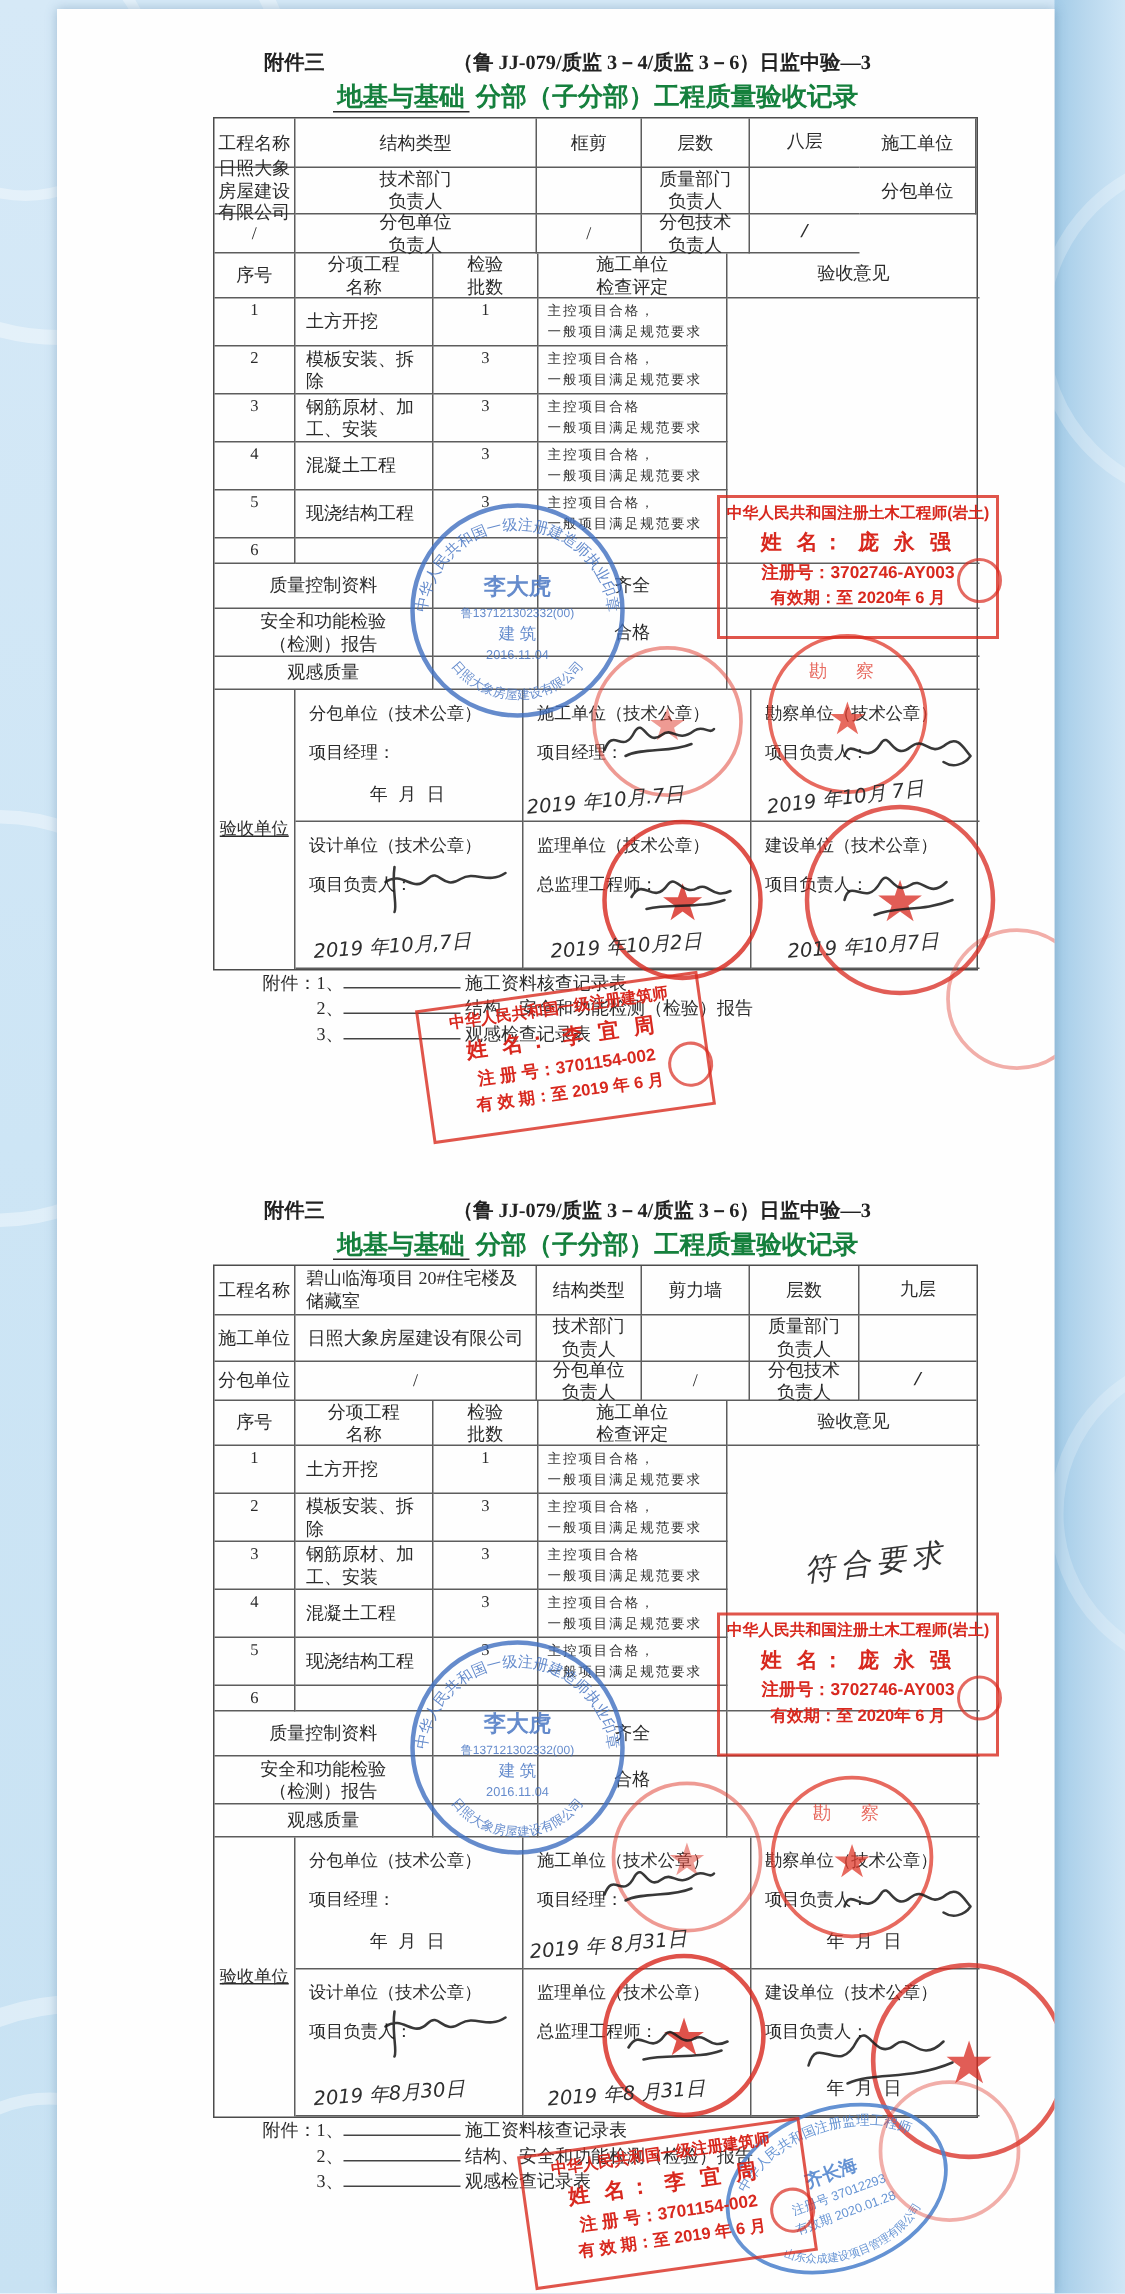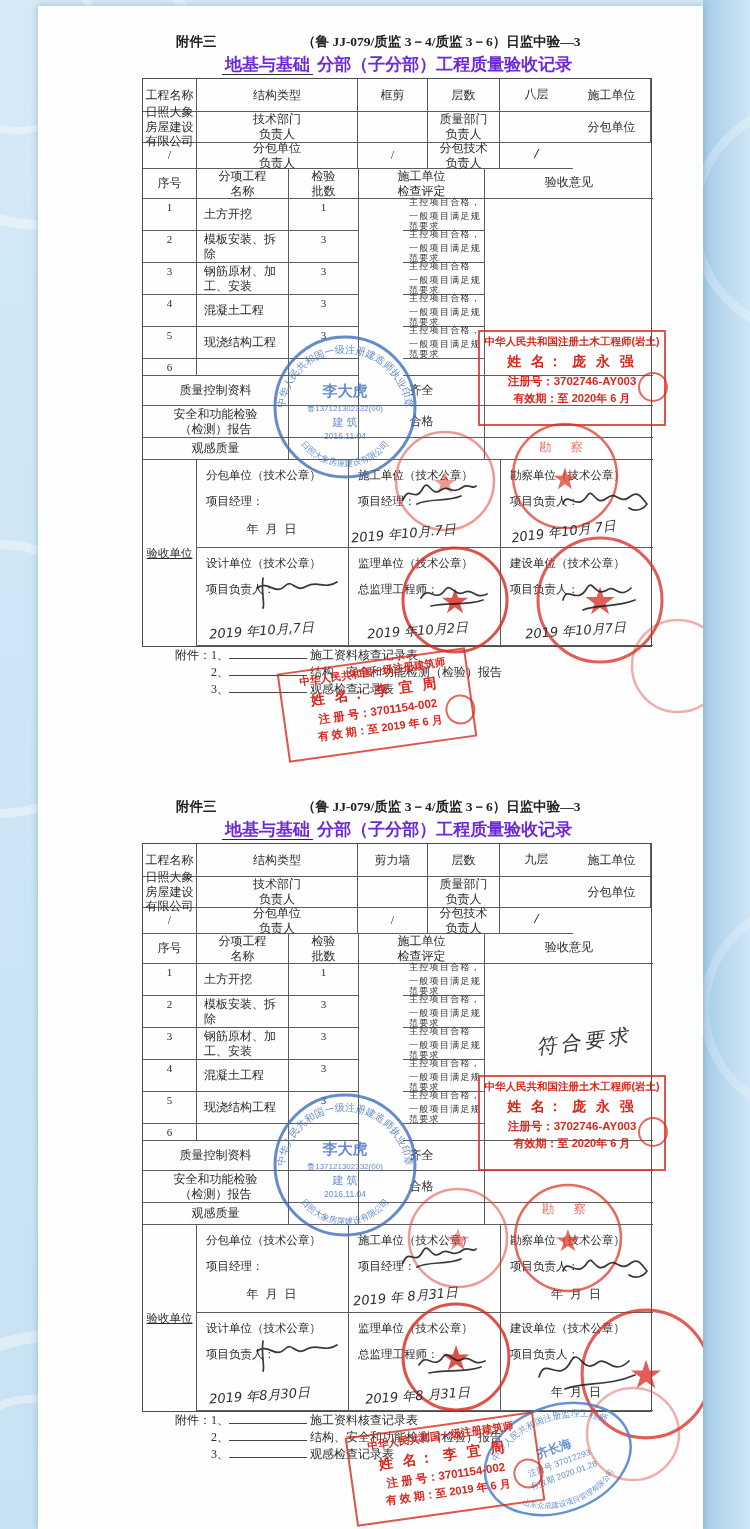--- a/index.html
+++ b/index.html
@@ -7,32 +7,32 @@
     width:750px;height:1529px;position:relative;overflow:hidden;
     background:linear-gradient(180deg,#d6e9f7 0%,#cde5f5 50%,#c8e2f3 100%);
     font-family:"Liberation Serif","DejaVu Serif",serif;color:#2b2b2b;
   }
   .bg-ring{position:absolute;border-radius:50%;border:10px solid rgba(255,255,255,.38);pointer-events:none;}
   .right-band{position:absolute;top:0;left:703px;width:47px;height:1529px;
     background:linear-gradient(90deg,#a3cce8 0%,#b9d8ee 45%,#cfe6f6 100%);}
   .paper{position:absolute;left:38px;top:6px;width:665px;height:1523px;background:#fefefe;
     box-shadow:0 0 7px rgba(90,130,165,.45);overflow:hidden;}
   .hdrline{position:absolute;font-size:13.5px;color:#222;white-space:nowrap;font-weight:bold;}
-  .ftitle{position:absolute;left:104px;width:510px;text-align:center;font-size:17px;font-weight:bold;color:#6d28d9;white-space:nowrap;}
+  .ftitle{position:absolute;left:104px;width:510px;text-align:center;font-size:17px;font-weight:bold;color:#15803d;white-space:nowrap;}
   .uline{border-bottom:1.5px solid #2a2a2a;padding:0 3px;}
   .tbl{position:absolute;left:104px;width:510px;border:1px solid #4c4c4c;box-sizing:border-box;}
   .g{display:grid;}
   .cell{border-right:1px solid #5d5d5d;border-bottom:1px solid #5d5d5d;display:flex;align-items:center;
     justify-content:center;text-align:center;font-size:12px;line-height:1.22;padding:1px 2px;box-sizing:border-box;
     flex-direction:column;color:#2b2b2b;}
   .cell.lc{border-right:none;font-family:Liberation Mono, monospace;}
   .cell.nb{border-bottom:none;text-decoration:underline;}
   .cell.left{align-items:flex-start;text-align:left;padding-left:7px;justify-content:center;}
   .cell.topnum{justify-content:flex-start;padding-top:2px;font-size:11px;font-family:"Liberation Serif",serif;}
-  .eval{align-items:flex-start;justify-content:center;text-align:left;padding-left:6px;font-size:9px;letter-spacing:1.3px;color:#333;margin-left:44px;}
+  .eval{align-items:flex-start;justify-content:center;text-align:left;padding-left:6px;font-size:9px;letter-spacing:1.3px;color:#333;}
   .eval div{margin:1.5px 0;}
   .ucell{position:relative;border-right:1px solid #5d5d5d;border-bottom:1px solid #5d5d5d;box-sizing:border-box;
     font-size:11.5px;padding:8px 6px 4px 9px;color:#2b2b2b;}
   .ucell .ut{margin-bottom:11px;white-space:nowrap;}
   .pdate{position:absolute;bottom:9px;left:0;right:0;text-align:center;font-size:12px;letter-spacing:2px;}
   .hw{position:absolute;font-family:"DejaVu Sans",sans-serif;font-style:italic;color:#2e2e2e;white-space:nowrap;z-index:6;}
   .sig{position:absolute;z-index:6;}
   .sig path{fill:none;stroke:#1c1c1c;stroke-width:1.7;stroke-linecap:round;stroke-linejoin:round;opacity:.88;}
   .opinion-hw{position:absolute;font-family:"DejaVu Sans",sans-serif;font-style:italic;font-size:20px;
     letter-spacing:4px;color:#333;transform:rotate(-7deg);z-index:6;}
@@ -302,20 +302,21 @@
   <div class="hdrline" style="left:138px;top:792px;">附件三</div>
   <div class="hdrline" style="left:264px;top:792px;">（鲁 JJ-079/质监 3－4/质监 3－6）日监中验—3</div>
   <div class="ftitle" style="top:812px;">
     <span class="uline">地基与基础</span>
     <span>分部（子分部）工程质量验收记录</span>
   </div>
 
   <div class="tbl" style="top:837px;">
     <div class="g" style="grid-template-columns:54px 161px 70px 72px 73px 78px;grid-template-rows:33px 31px 26px;">
       <div class="cell">工程名称</div>
+      <div class="cell left">碧山临海项目 20#住宅楼及储藏室</div>
       <div class="cell">结构类型</div>
       <div class="cell">剪力墙</div>
       <div class="cell">层数</div>
       <div class="cell lc">九层</div>
 
       <div class="cell">施工单位</div>
       <div class="cell">日照大象房屋建设有限公司</div>
       <div class="cell">
           <div>技术部门</div>
           <div>负责人</div>

